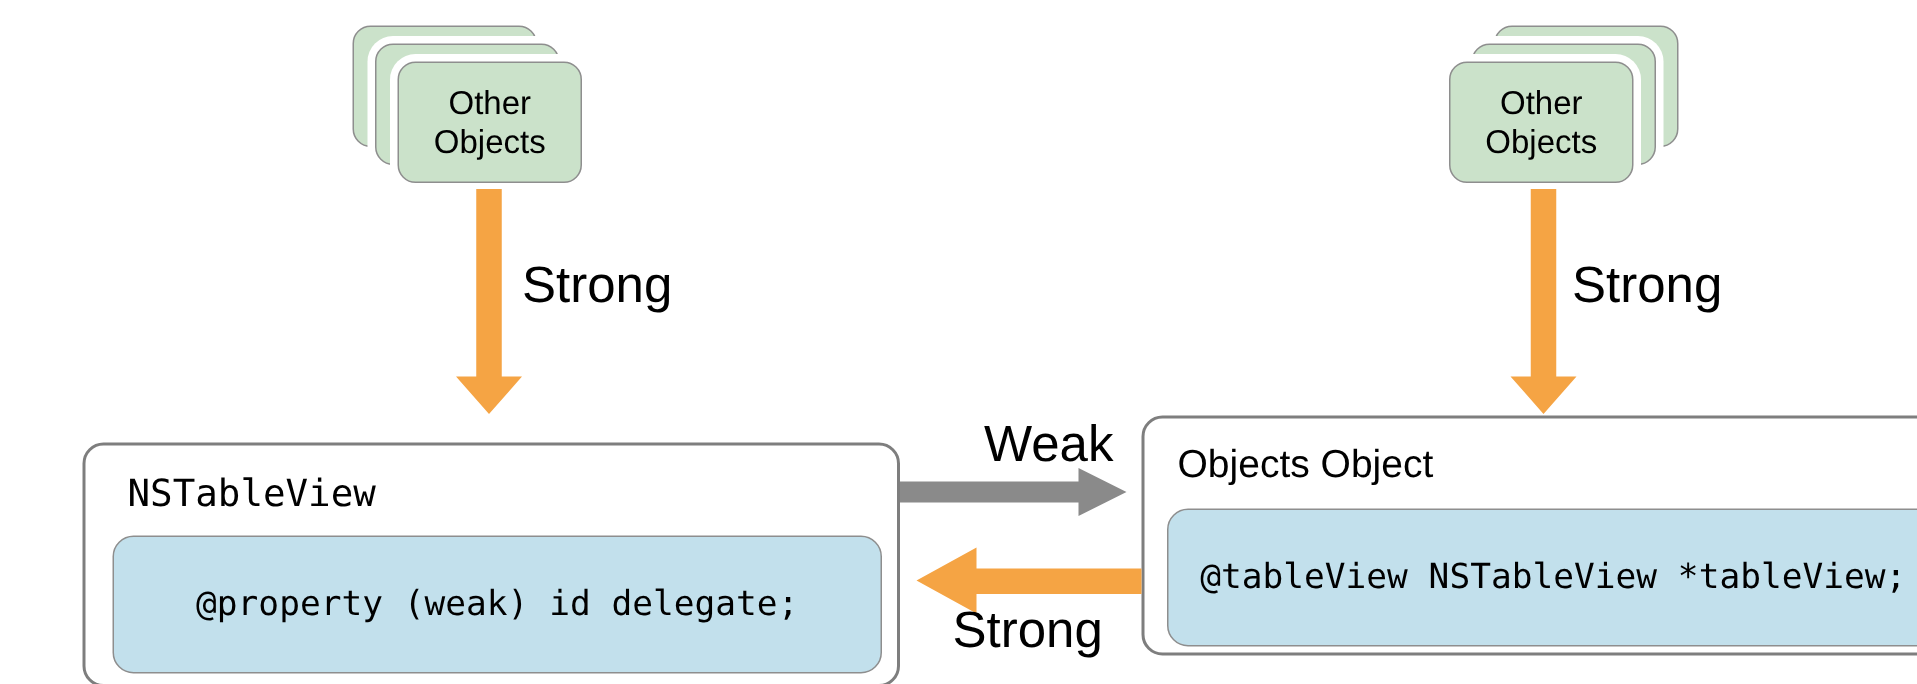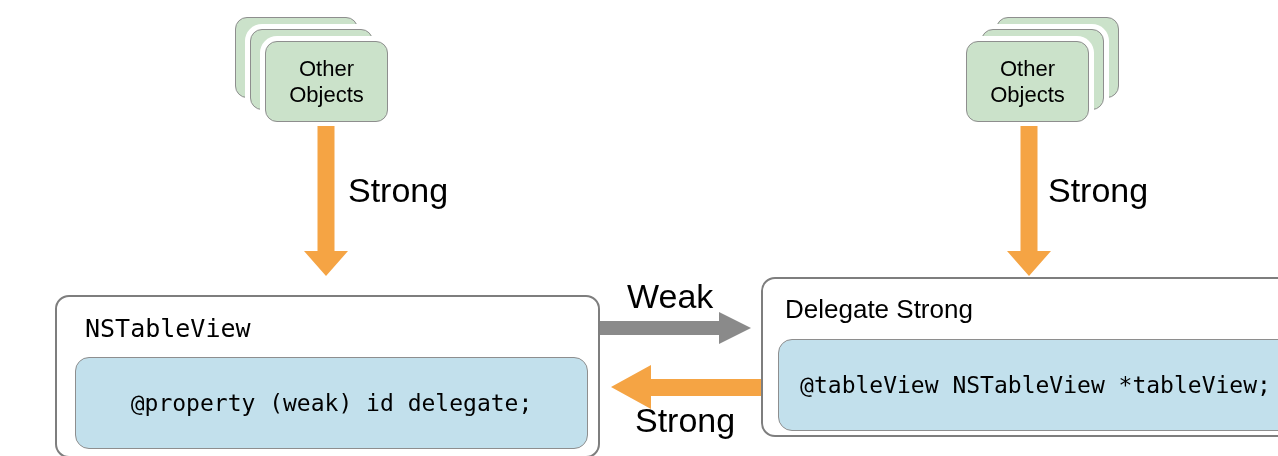--- a/index.html
+++ b/index.html
@@ -64,21 +64,21 @@
   }
   .chip-left{left:18px;width:513px;}
   .chip-right{left:15px;width:515px;}
   .flow-label{
     position:absolute;
     font-size:34px;line-height:26px;
     white-space:nowrap;
   }
   .label-strong-left{left:305px;top:177px;}
   .label-strong-right{left:1005px;top:177px;}
-  .label-weak{left:584px;top:283px;}
+  .label-weak{left:613px;top:283px;}
   .label-strong-back{left:592px;top:407px;}
 </style>
 </head>
 <body>
 
 <div class="canvas">
 
   <div class="card" style="left:192px;top:17px;"></div>
   <div class="card" style="left:207px;top:29px;"></div>
   <div class="card" style="left:222px;top:41px;">
@@ -92,21 +92,21 @@
     <span class="card-label">Other
 Objects</span>
   </div>
 
   <div class="big-box box-left">
     <div class="box-title-mono">NSTableView</div>
     <div class="code-chip chip-left">@property (weak) id delegate;</div>
   </div>
 
   <div class="big-box box-right">
-    <div class="box-title-sans">Delegate Strong</div>
+    <div class="box-title-sans">Objects Object</div>
     <div class="code-chip chip-right">@tableView NSTableView *tableView;</div>
   </div>
 
   <svg class="arrow-layer" viewBox="0 0 1278 456">
     <polygon points="274.5,126 291.5,126 291.5,251 305,251 283,276 261,251 274.5,251" style="fill:var(--strong-arrow)"></polygon>
     <polygon points="977.5,126 994.5,126 994.5,251 1008,251 986,276 964,251 977.5,251" style="fill:var(--strong-arrow)"></polygon>
     <polygon points="557,321 676,321 676,312 708,328 676,344 676,335 557,335" style="fill:var(--weak-arrow)"></polygon>
     <polygon points="718,379 608,379 608,365 568,387 608,409 608,396 718,396" style="fill:var(--strong-arrow)"></polygon>
   </svg>
 

